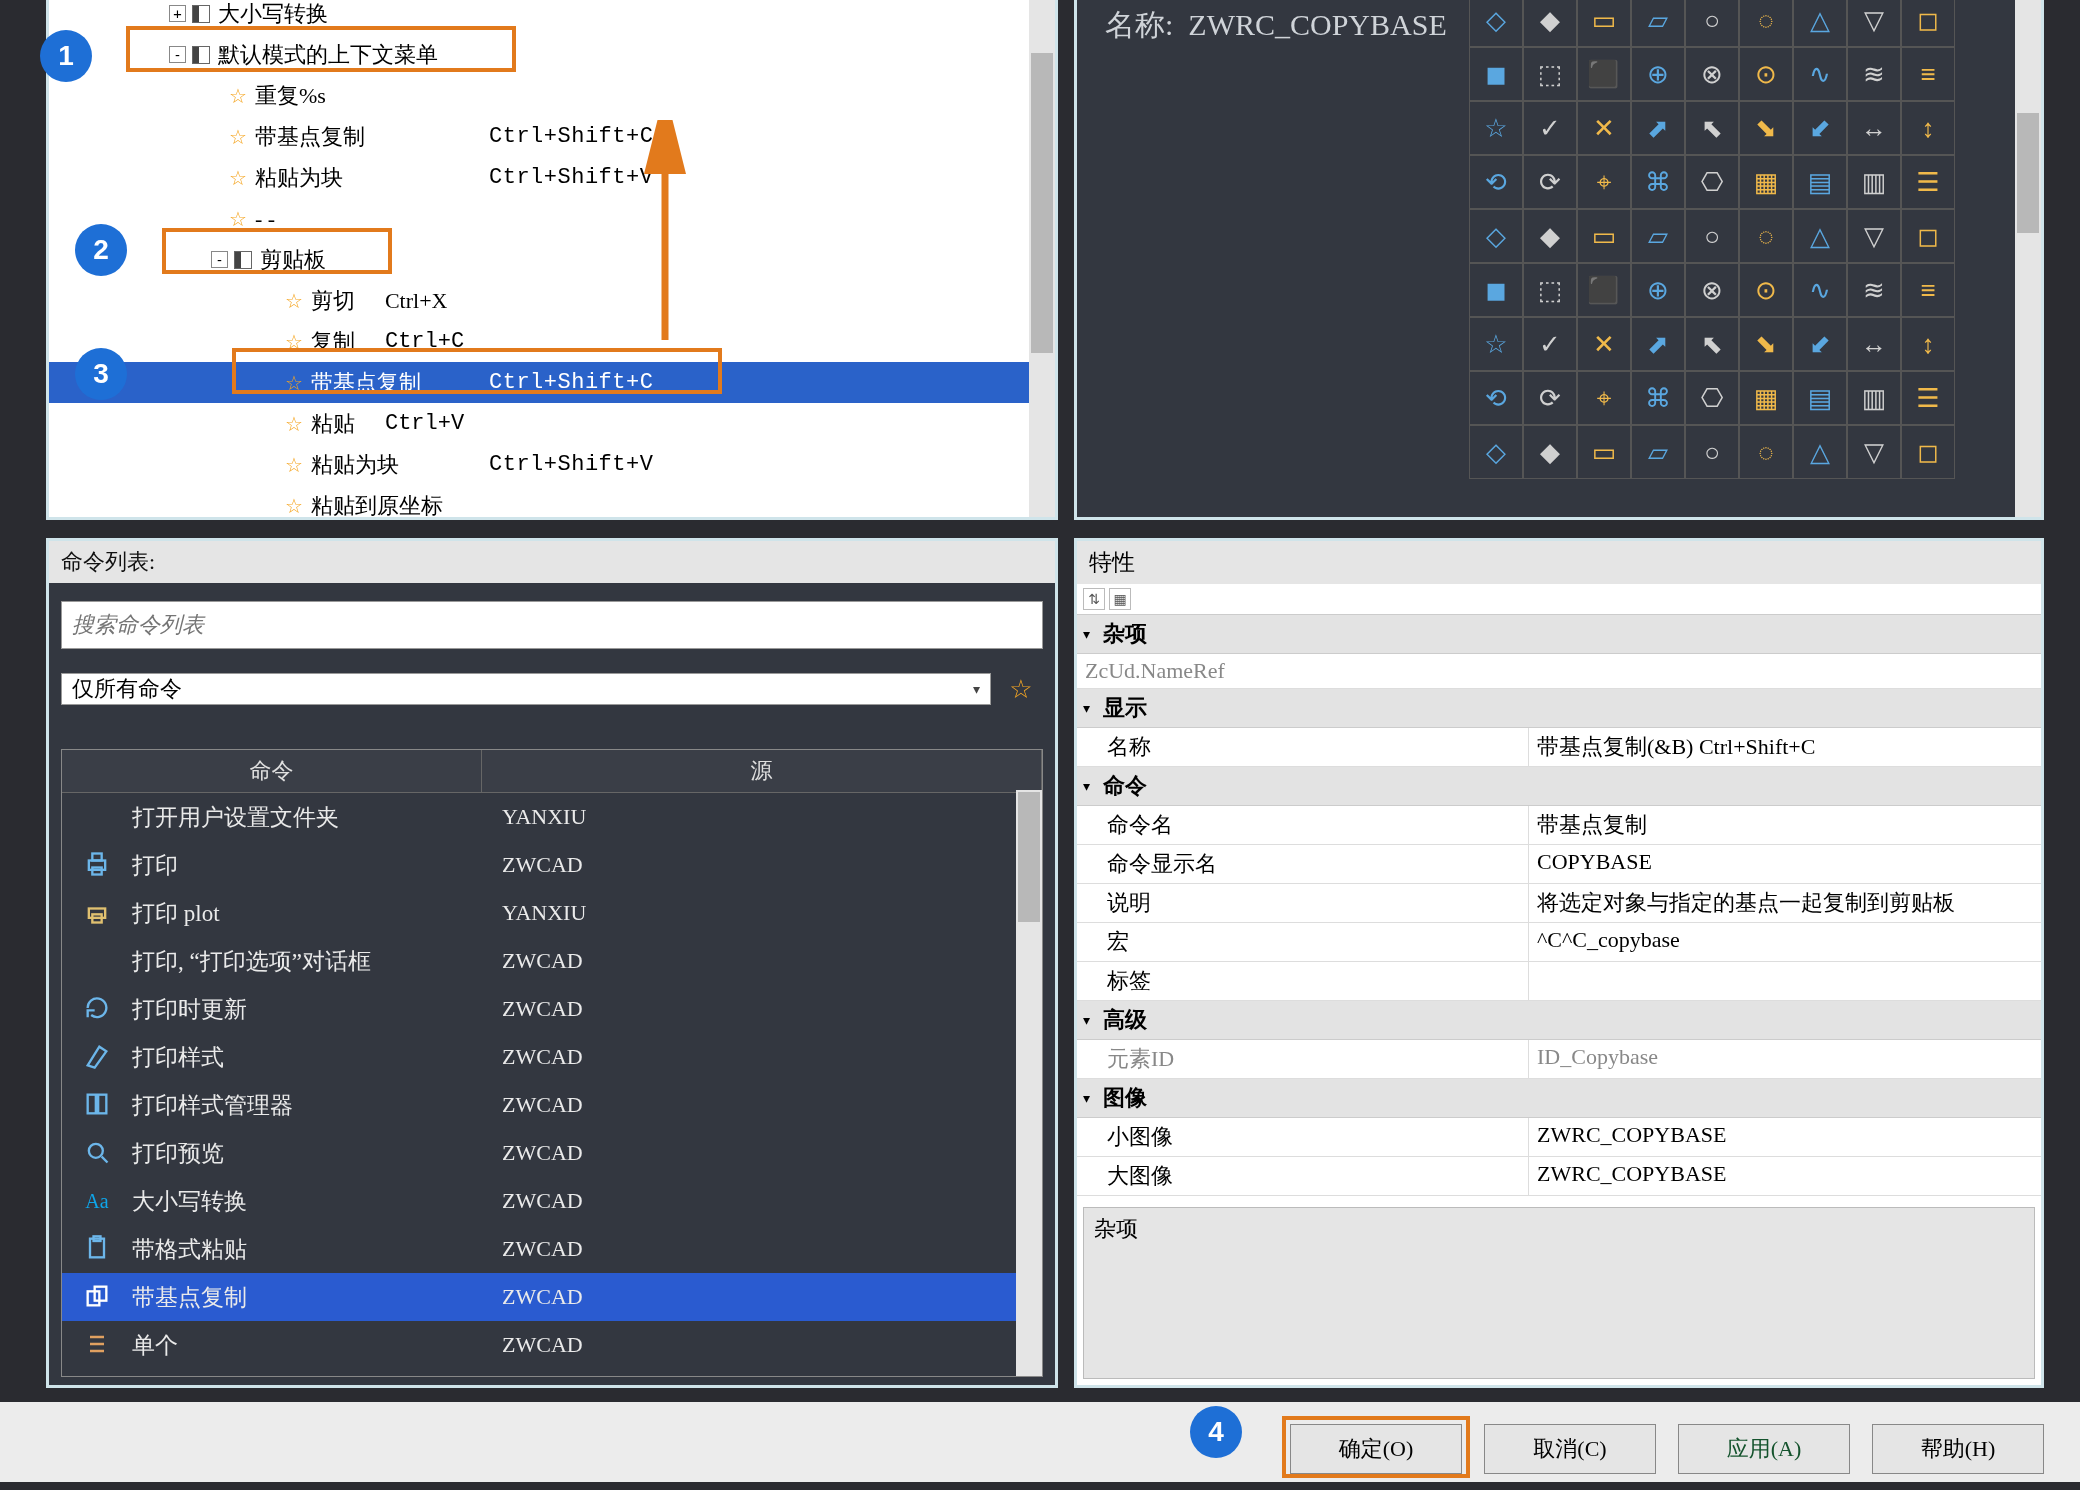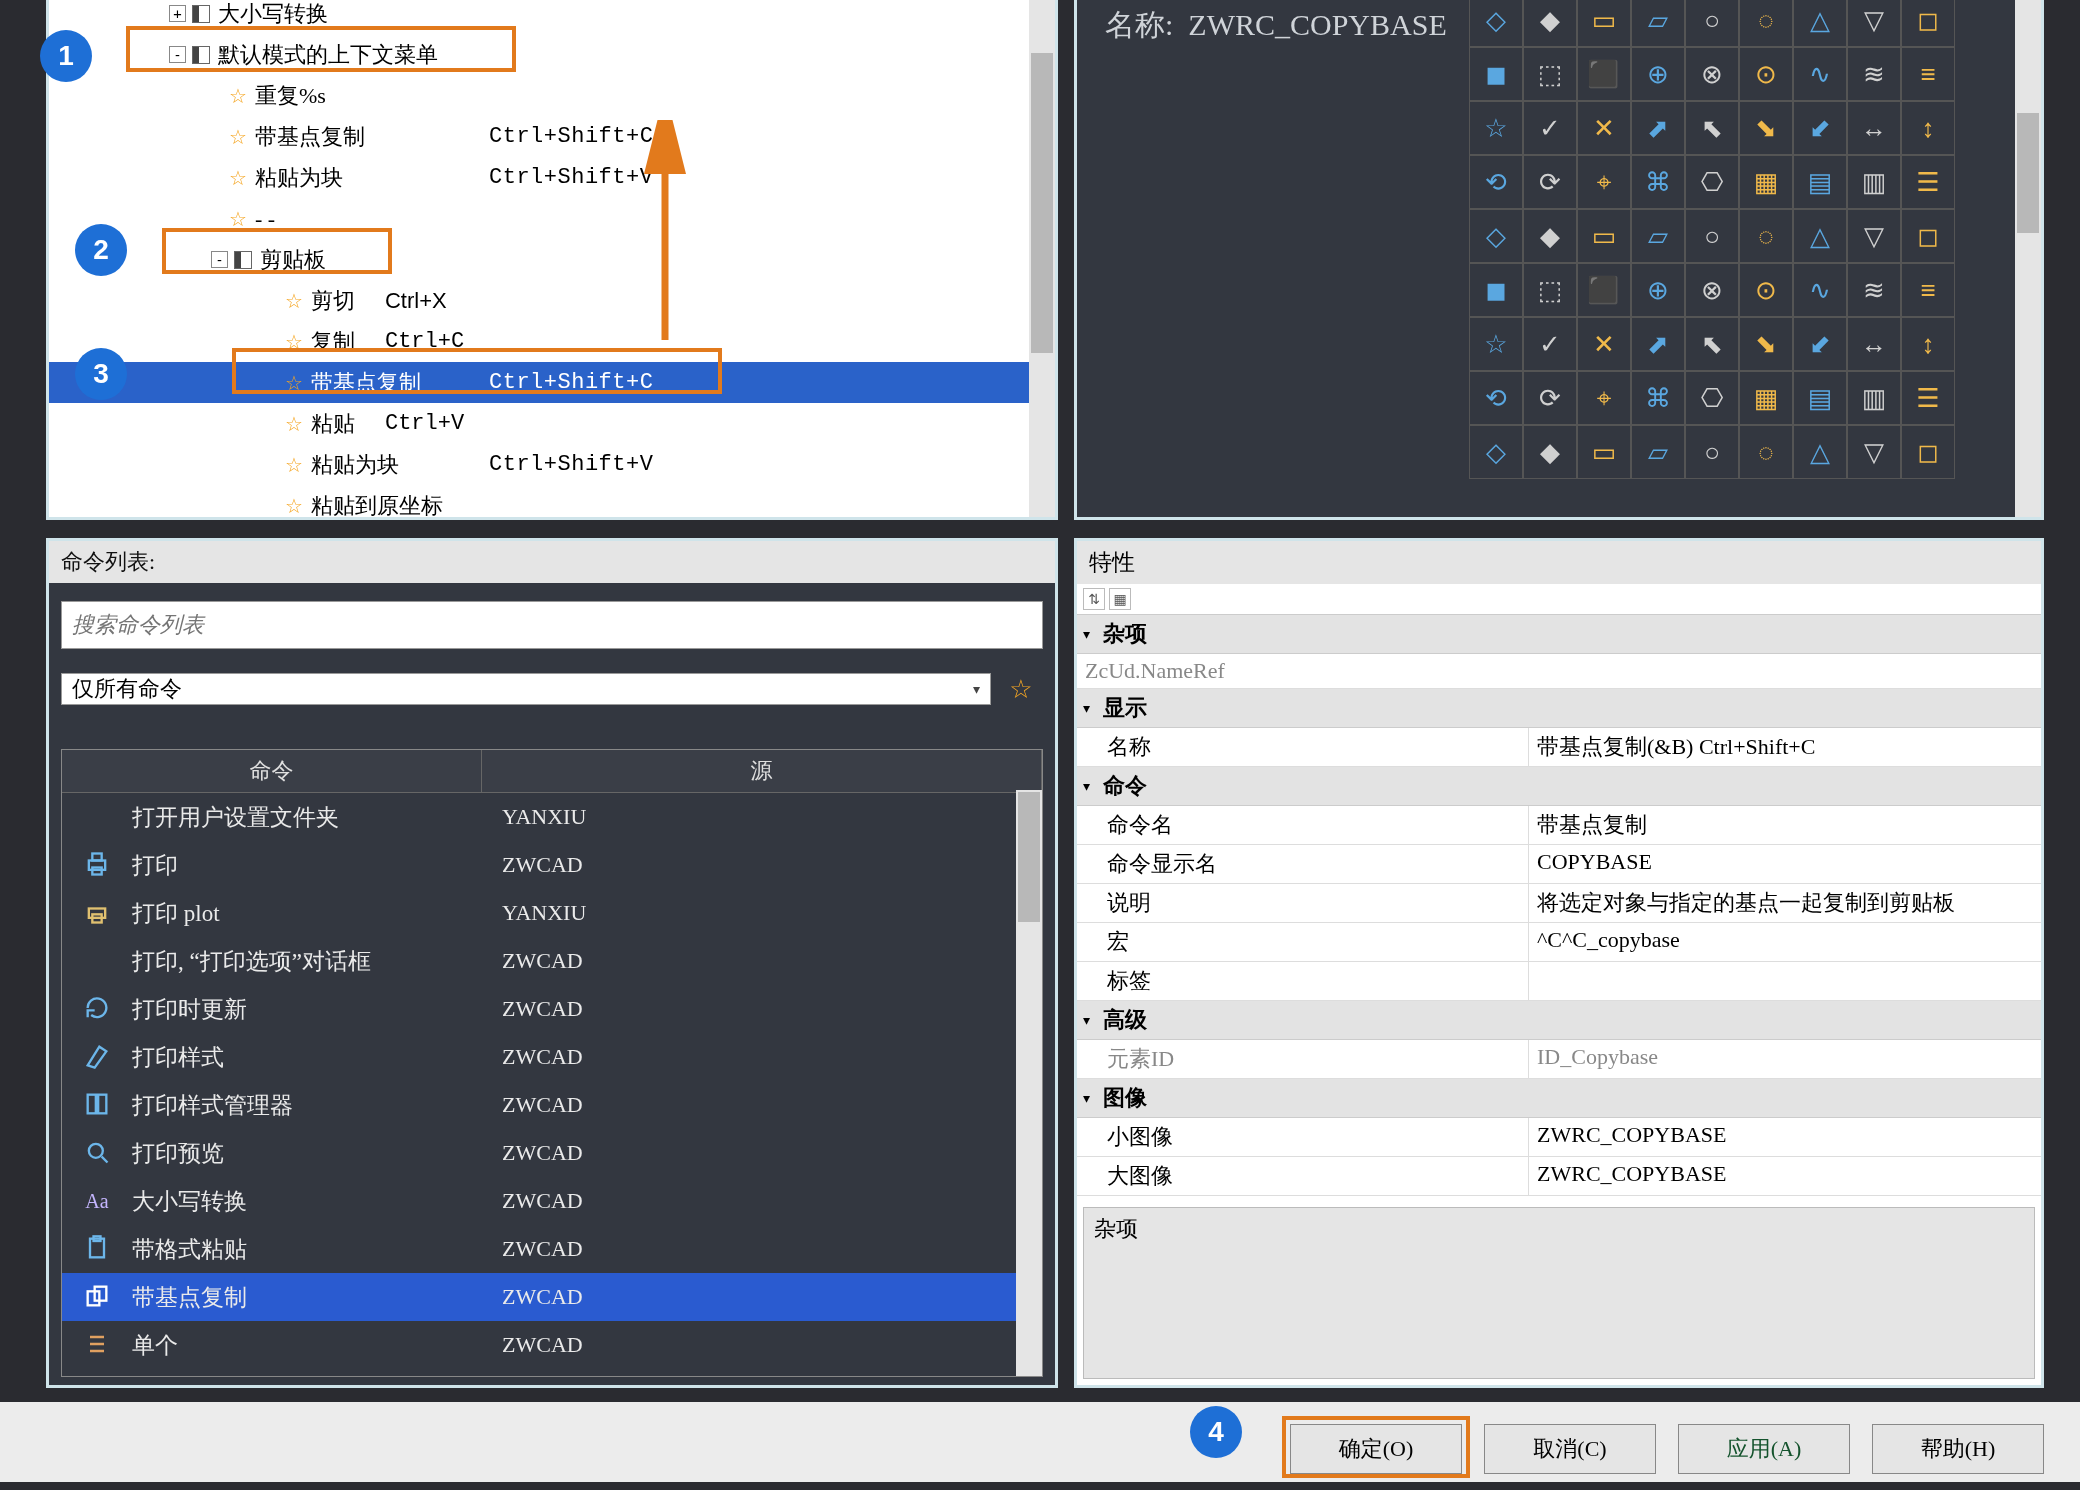--- a/index.html
+++ b/index.html
@@ -356,21 +356,21 @@
         <span>- -</span>
       </div>
       <div class="tree-row" style="padding-left: 162px;">
         <span class="expander">-</span>
         <span class="ni"></span>
         <span>剪贴板</span>
       </div>
       <div class="tree-row" style="padding-left: 236px;">
         <span class="star">☆</span>
         <span>剪切</span>
-        <span style="margin-left:30px;font-family:Liberation Sans, sans-serif">Ctrl+X</span>
+        <span style="margin-left:30px;font-family:Liberation Serif, serif">Ctrl+X</span>
       </div>
       <div class="tree-row" style="padding-left: 236px;">
         <span class="star">☆</span>
         <span>复制</span>
         <span style="margin-left:30px;font-family:Courier New,monospace">Ctrl+C</span>
       </div>
       <div class="tree-row tree-sel" style="padding-left: 236px;">
         <span class="star">☆</span>
         <span>带基点复制</span>
         <span class="shortcut">Ctrl+Shift+C</span>
@@ -719,21 +719,21 @@
         </div>
         <div class="cmd-row">
           <div class="ci"><svg viewBox="0 0 24 24">
               <circle cx="11" cy="11" r="6" stroke="#6cb6ea" stroke-width="2" fill="none"></circle>
               <path d="M16 16 L21 21" stroke="#6cb6ea" stroke-width="2" fill="none"></path>
             </svg></div>
           <div class="ctext">打印预览</div>
           <div class="csrc">ZWCAD</div>
         </div>
         <div class="cmd-row">
-          <div class="ci"><span style="color:#c4b5fd;font-size:20px;font-family:serif">Aa</span></div>
+          <div class="ci"><span style="color:#0ea5e9;font-size:20px;font-family:serif">Aa</span></div>
           <div class="ctext">大小写转换</div>
           <div class="csrc">ZWCAD</div>
         </div>
         <div class="cmd-row">
           <div class="ci"><svg viewBox="0 0 24 24">
               <rect x="6" y="4" width="12" height="16" stroke="#6cb6ea" stroke-width="2" fill="none"></rect>
               <rect x="9" y="2" width="6" height="4" stroke="#6cb6ea" stroke-width="2" fill="none"></rect>
             </svg></div>
           <div class="ctext">带格式粘贴</div>
           <div class="csrc">ZWCAD</div>

